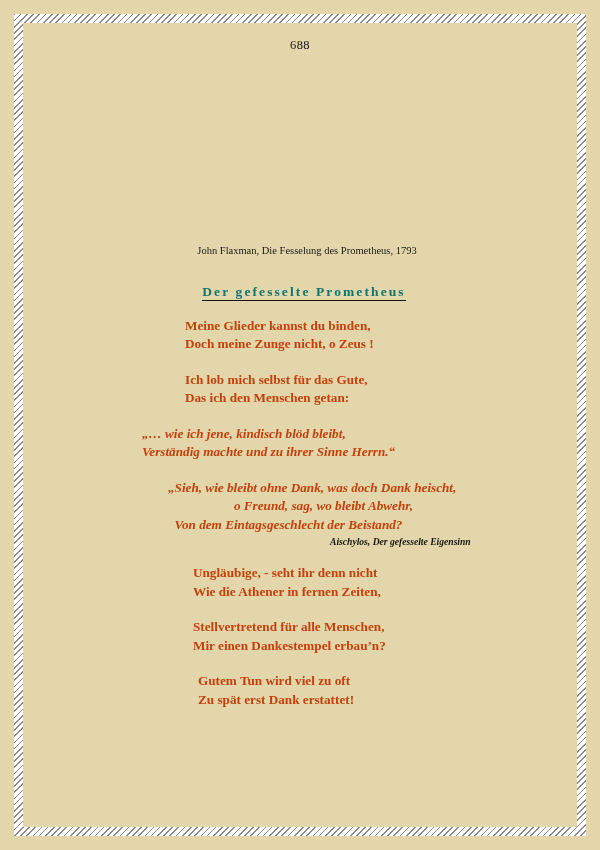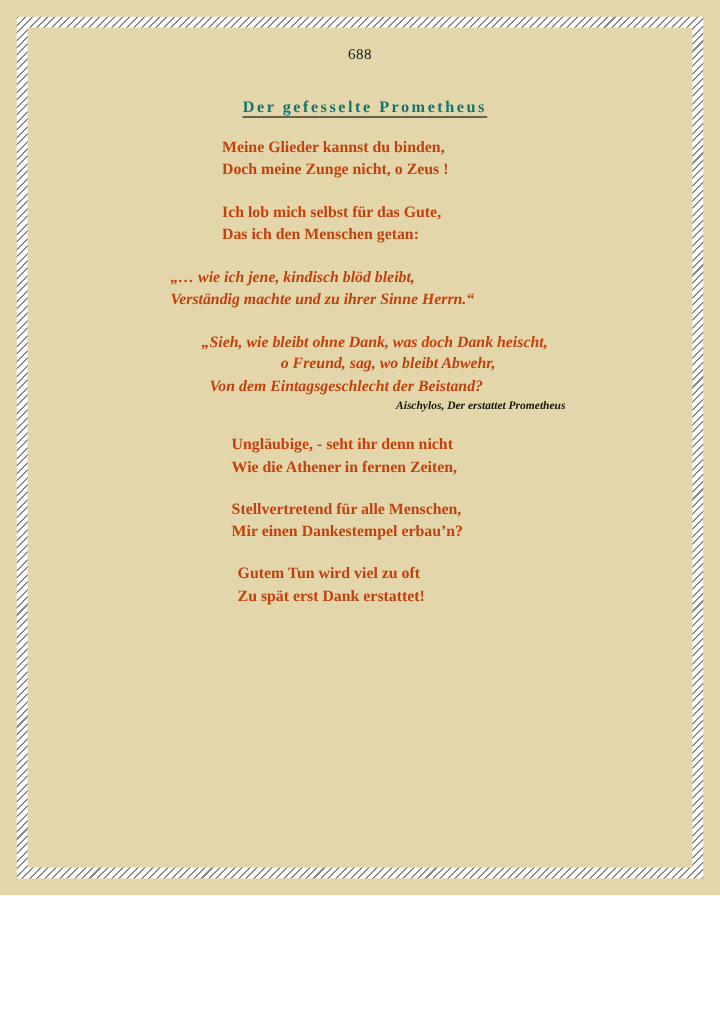--- a/index.html
+++ b/index.html
@@ -11,21 +11,21 @@
     height: 850px;
     background: #ffffff;
     font-family: "Liberation Serif", serif;
   }
 
   .page {
     position: absolute;
     left: 0;
     top: 0;
     width: 600px;
-    height: 746px;
+    height: 850px;
     background: #e3d6aa;
     box-sizing: border-box;
     overflow: hidden;
   }
 
   
   .border-frame {
     position: absolute;
     left: 14px;
     top: 14px;
@@ -121,20 +121,21 @@
 </head>
 <body>
 
 <div class="page">
   <div class="border-frame"></div>
   <div class="border-inner"></div>
 
   <div class="content">
     <div class="page-number">688</div>
 
+    <div class="caption">John Flaxman, Die Fesselung des Prometheus, 1793</div>
 
     <div class="poem-title">
       <span class="u">Der gefesselte Prometheus</span>
     </div>
 
     <div id="stanzas">
         <div class="stanza ind-1">
           <div class="line">Meine Glieder kannst du binden,</div>
           <div class="line">Doch meine Zunge nicht, o Zeus !</div>
         </div>
@@ -144,21 +145,21 @@
         </div>
         <div class="stanza ind-3 italic">
           <div class="line">„… wie ich jene, kindisch blöd bleibt,</div>
           <div class="line">Verständig machte und zu ihrer Sinne Herrn.“</div>
         </div>
         <div class="stanza ind-2 italic">
           <div class="line">„Sieh, wie bleibt ohne Dank, was doch Dank heischt,</div>
           <div class="line">                    o Freund, sag, wo bleibt Abwehr,</div>
           <div class="line">  Von dem Eintagsgeschlecht der Beistand?</div>
         </div>
-        <div class="attribution">Aischylos, Der erstattet Prometheus</div>
+        <div class="attribution">Aischylos, Der gefesselte Eigensinn</div>
         <div class="stanza ind-4">
           <div class="line">Ungläubige, - seht ihr denn nicht</div>
           <div class="line">Wie die Athener in fernen Zeiten,</div>
         </div>
         <div class="stanza ind-4">
           <div class="line">Stellvertretend für alle Menschen,</div>
           <div class="line">Mir einen Dankestempel erbau’n?</div>
         </div>
         <div class="stanza ind-5">
           <div class="line">Gutem Tun wird viel zu oft</div>

